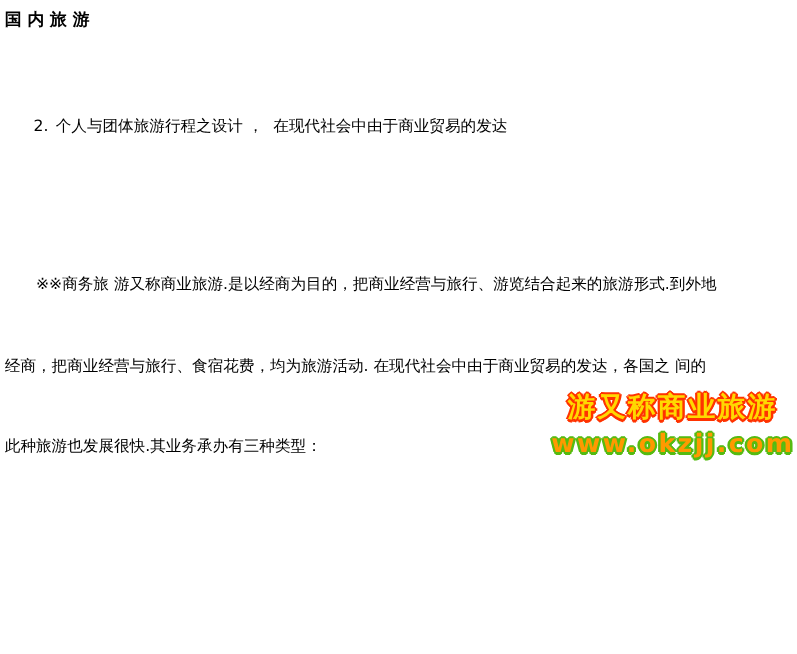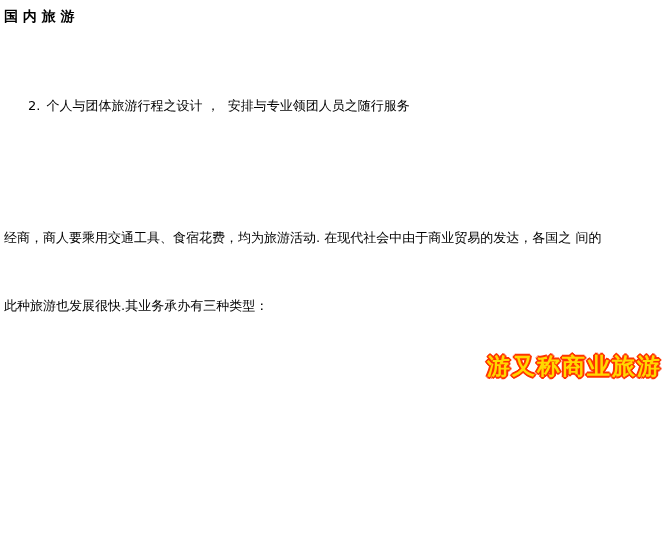--- a/index.html
+++ b/index.html
@@ -74,32 +74,34 @@
   }
 </style>
 </head>
 <body>
 
 <div class="page">
 
   <h1 class="heading h-domestic">国 内 旅 游</h1>
 
   <div class="num-list">
-    <div class="line"><span class="num">2.</span><span>个人与团体旅游行程之设计 ，  安排与专业领团人员之随行服务</span></div>
+    <div class="line"><span class="num">2.</span><span>个人与团体旅游行程之设计 ，  在现代社会中由于商业贸易的发达</span></div>
   </div>
 
 
 
   <div class="para para-biz-travel">
-    <div class="line">经商，商人要乘用交通工具、食宿花费，均为旅游活动. 在现代社会中由于商业贸易的发达，各国之 间的</div>
+    <div class="line">　　※※商务旅 游又称商业旅游.是以经商为目的，把商业经营与旅行、游览结合起来的旅游形式.到外地</div>
+    <div class="line">经商，把商业经营与旅行、食宿花费，均为旅游活动. 在现代社会中由于商业贸易的发达，各国之 间的</div>
     <div class="line">此种旅游也发展很快.其业务承办有三种类型：</div>
     
     
     
     
     
   </div>
 
   <div class="watermark">
     <div class="wm-name">游又称商业旅游</div>
+    <div class="wm-url">www.okzjj.com</div>
   </div>
 
 </div>
 
 </body></html>

